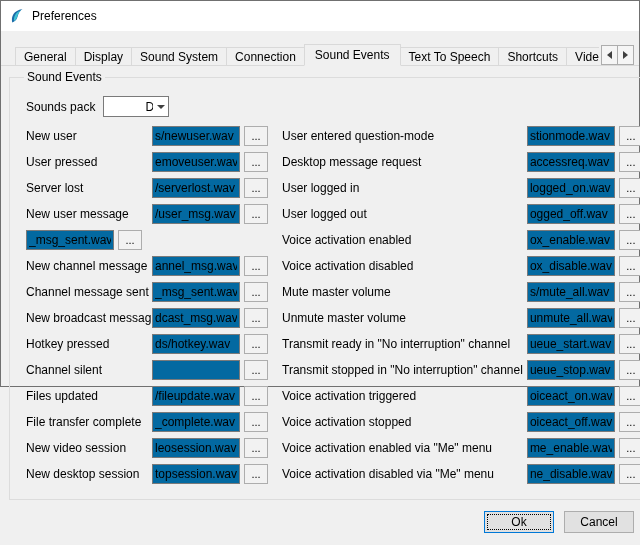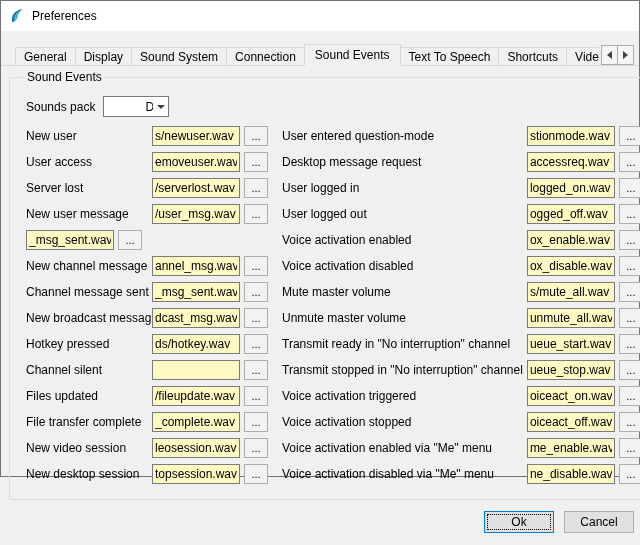--- a/index.html
+++ b/index.html
@@ -4,21 +4,21 @@
 <style>
   * { margin:0; padding:0; box-sizing:border-box; }
   html, body { width:640px; height:545px; overflow:hidden; }
   body {
     font-family:"Liberation Sans","DejaVu Sans",sans-serif;
     font-size:12px;
     color:#000;
     background:#f0f0f0;
   }
   .window {
-    width:640px; height:477px;
+    width:640px; height:387px;
     border:1px solid #707070;
     background:#f0f0f0;
     position:relative;
     display:flex;
     flex-direction:column;
   }
   
   .titlebar {
     flex:0 0 30px;
     background:#ffffff;
@@ -153,21 +153,21 @@
     font-size:12px;
     white-space:nowrap;
     overflow:hidden;
     padding-right:4px;
   }
   .ev-input {
     width:88px;
     height:20px;
     flex:0 0 88px;
     border:1px solid #7a7a7a;
-    background:#fef9c3;
+    background:#0369a1;
     font-family:"Liberation Sans","DejaVu Sans",sans-serif;
     font-size:12px;
     padding:1px 2px;
     outline:none;
   }
   .browse-btn {
     width:24px; height:20px;
     flex:0 0 24px;
     margin-left:4px;
     background:#f2f2f2;
@@ -249,21 +249,21 @@
       </div>
 
       <div class="columns">
         <div class="col col-left">
             <div class="ev-row">
               <span class="ev-label">New user</span>
               <input class="ev-input" type="text" value="s/newuser.wav" style="">
               <button class="browse-btn">...</button>
             </div>
             <div class="ev-row">
-              <span class="ev-label">User access</span>
+              <span class="ev-label">User pressed</span>
               <input class="ev-input" type="text" value="emoveuser.wav" style="">
               <button class="browse-btn">...</button>
             </div>
             <div class="ev-row">
               <span class="ev-label">Server lost</span>
               <input class="ev-input" type="text" value="/serverlost.wav" style="">
               <button class="browse-btn">...</button>
             </div>
             <div class="ev-row">
               <span class="ev-label">New user message</span>

